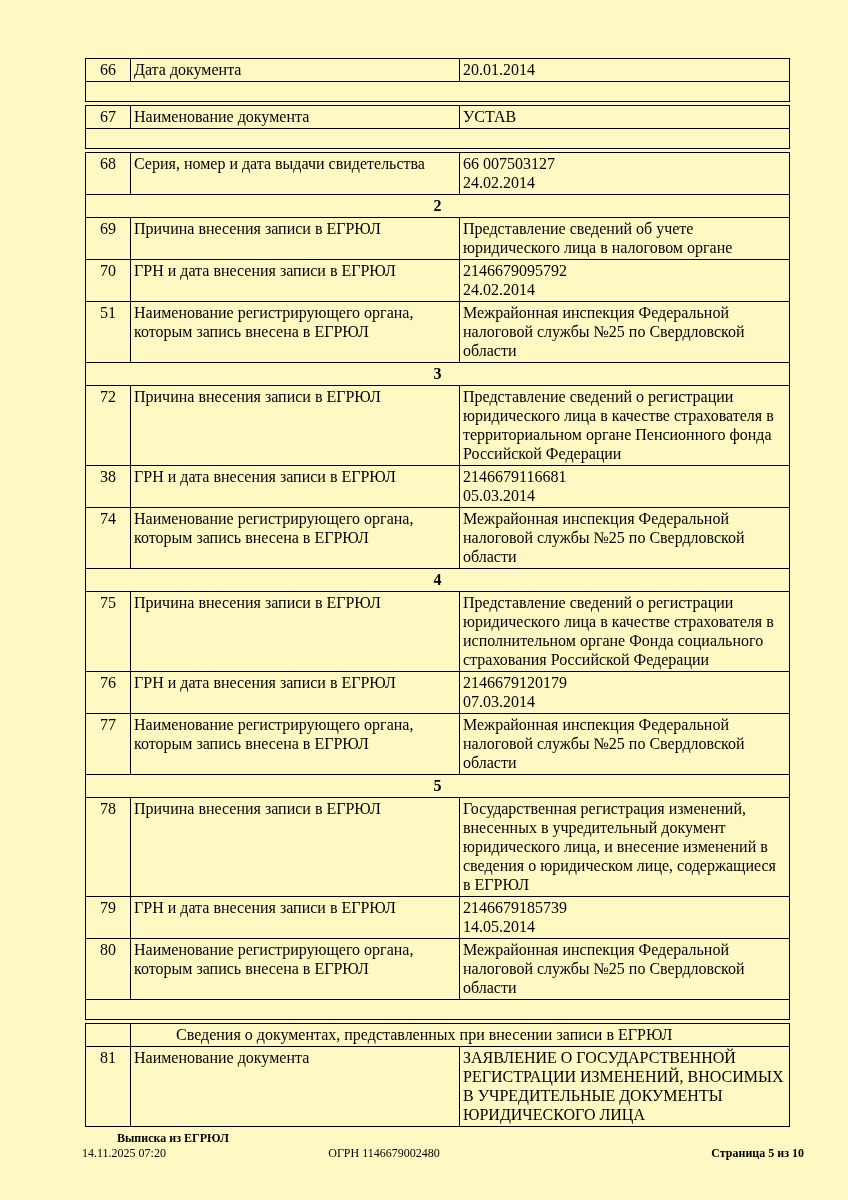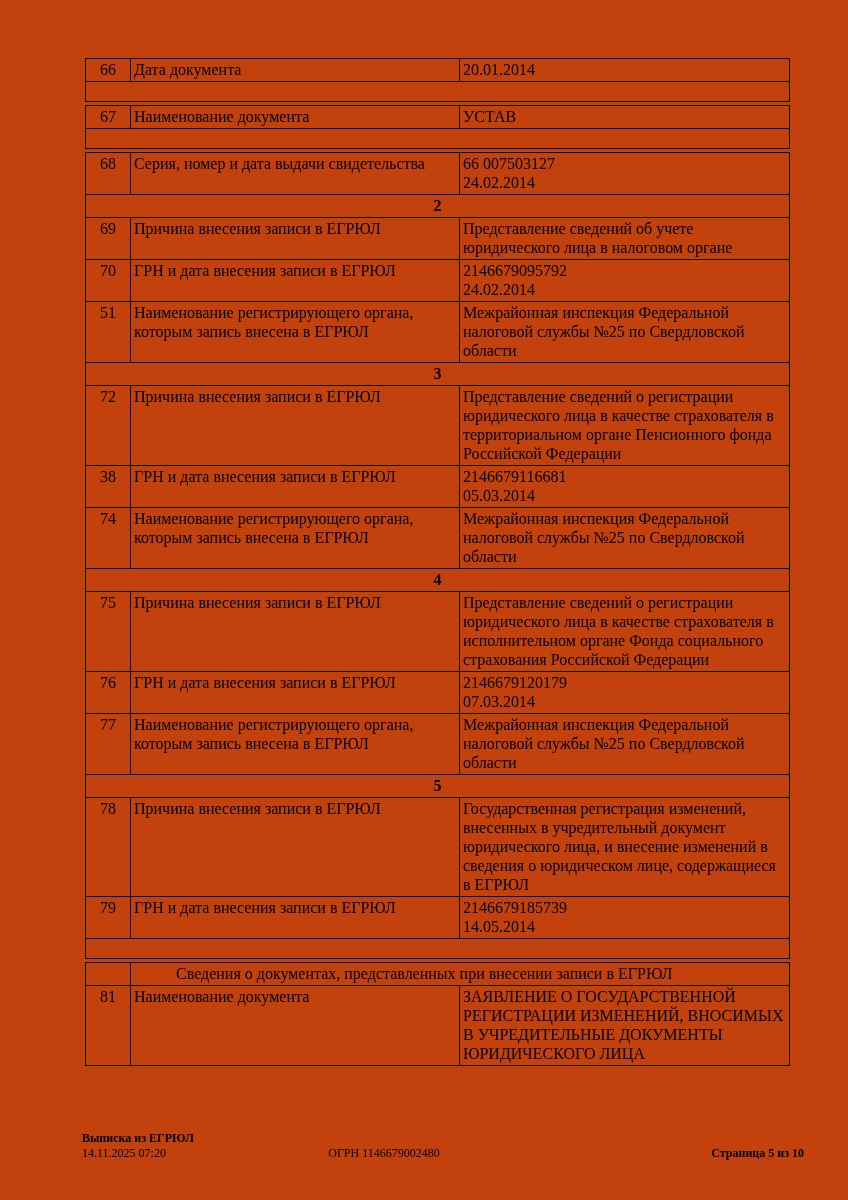--- a/index.html
+++ b/index.html
@@ -6,21 +6,21 @@
     margin: 0;
     padding: 0;
     background: #ffffff;
     font-family: "Liberation Serif", "DejaVu Serif", serif;
     color: #000;
   }
   .page {
     position: relative;
     width: 848px;
     height: 1200px;
-    background: #c2410c;
+    background: #fef9c3;
     overflow: hidden;
   }
   table.egrul {
     position: absolute;
     left: 85px;
     top: 58px;
     width: 704px;
     border-collapse: collapse;
     table-layout: fixed;
   }
@@ -55,21 +55,21 @@
     top: 1131px;
     width: 848px;
     font-size: 12px;
     line-height: 15px;
   }
   .footer .f-left {
     position: absolute;
     left: 82px;
     top: 0;
   }
-  .footer .f-left .bold { font-weight: bold; }
+  .footer .f-left .bold { font-weight: bold; margin-left: 35px; }
   .footer .f-center {
     position: absolute;
     left: 0;
     width: 768px;
     top: 15px;
     text-align: center;
   }
   .footer .f-right {
     position: absolute;
     right: 44px;
@@ -181,20 +181,25 @@
         <tr>
           <td class="cell-num">78</td>
           <td class="cell-label">Причина внесения записи в ЕГРЮЛ</td>
           <td class="cell-value">Государственная регистрация изменений, внесенных в учредительный документ юридического лица, и внесение изменений в сведения о юридическом лице, содержащиеся в ЕГРЮЛ</td>
         </tr>
         <tr>
           <td class="cell-num">79</td>
           <td class="cell-label">ГРН и дата внесения записи в ЕГРЮЛ</td>
           <td class="cell-value">2146679185739
 14.05.2014</td>
+        </tr>
+        <tr>
+          <td class="cell-num">80</td>
+          <td class="cell-label">Наименование регистрирующего органа, которым запись внесена в ЕГРЮЛ</td>
+          <td class="cell-value">Межрайонная инспекция Федеральной налоговой службы №25 по Свердловской области</td>
         </tr>
         <tr>
           <td class="spacer-cell" colspan="3"></td>
         </tr>
         <tr class="gap-row">
           <td colspan="3"></td>
         </tr>
         <tr>
           <td class="cell-num"></td>
           <td class="section-header left" colspan="2">Сведения о документах, представленных при внесении записи в ЕГРЮЛ</td>

